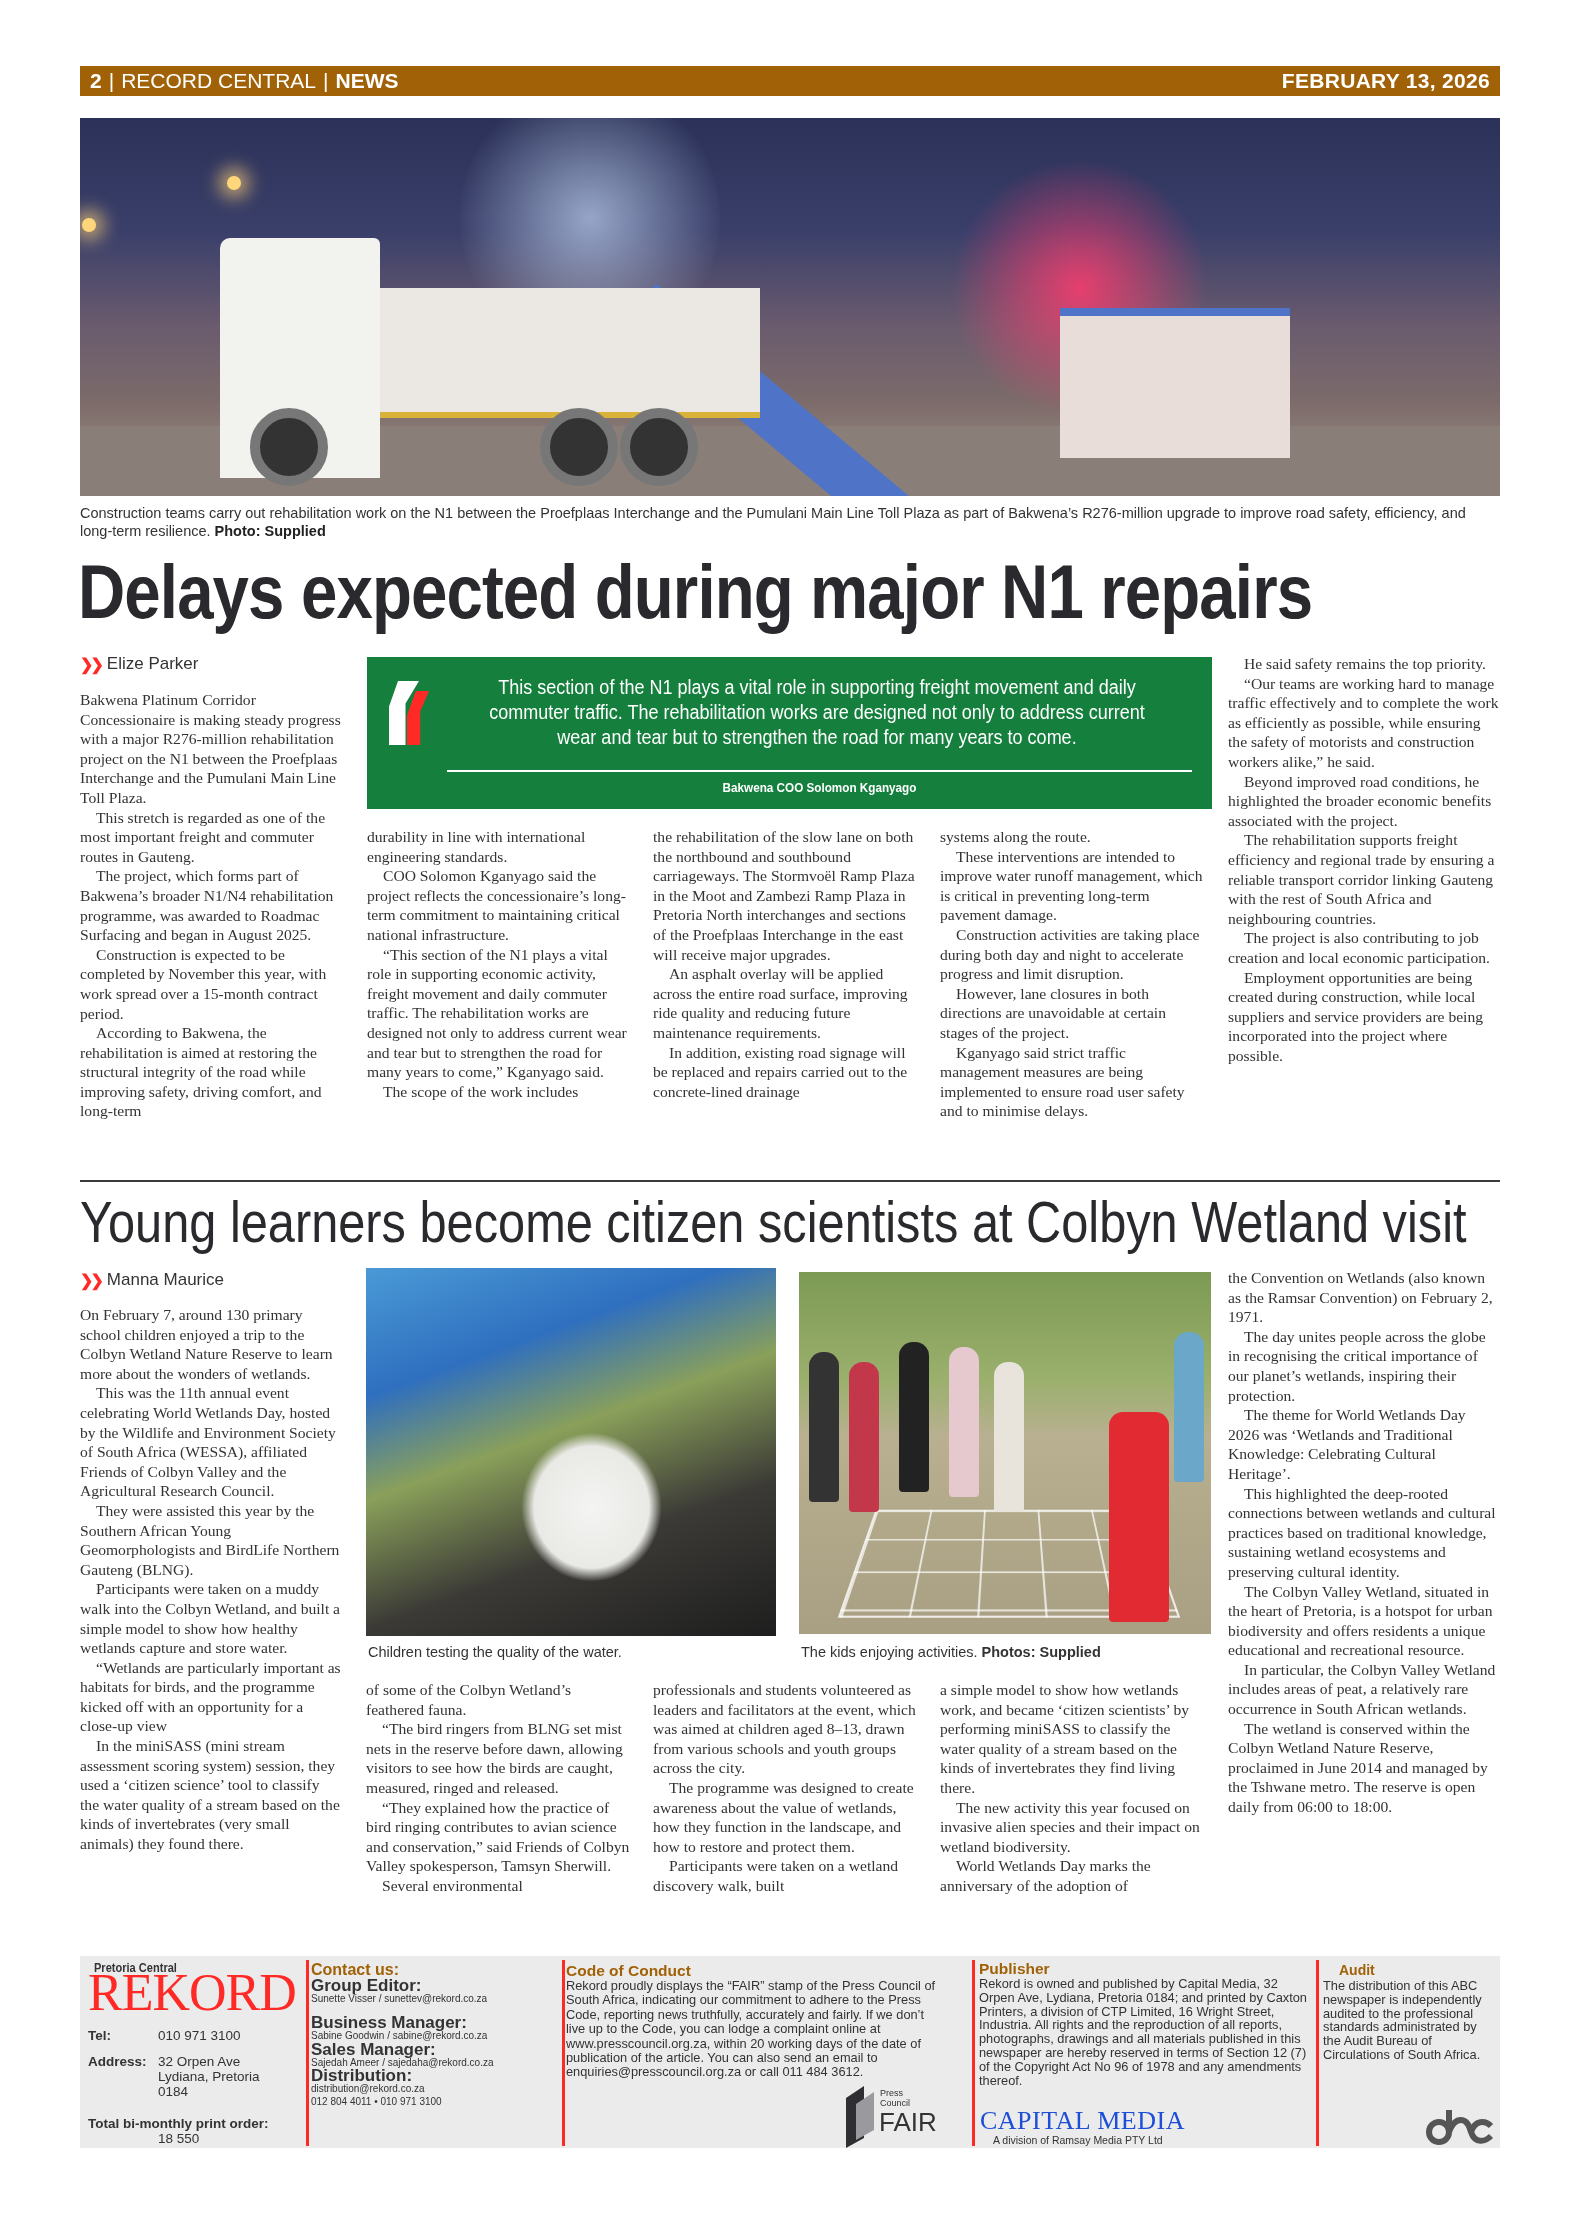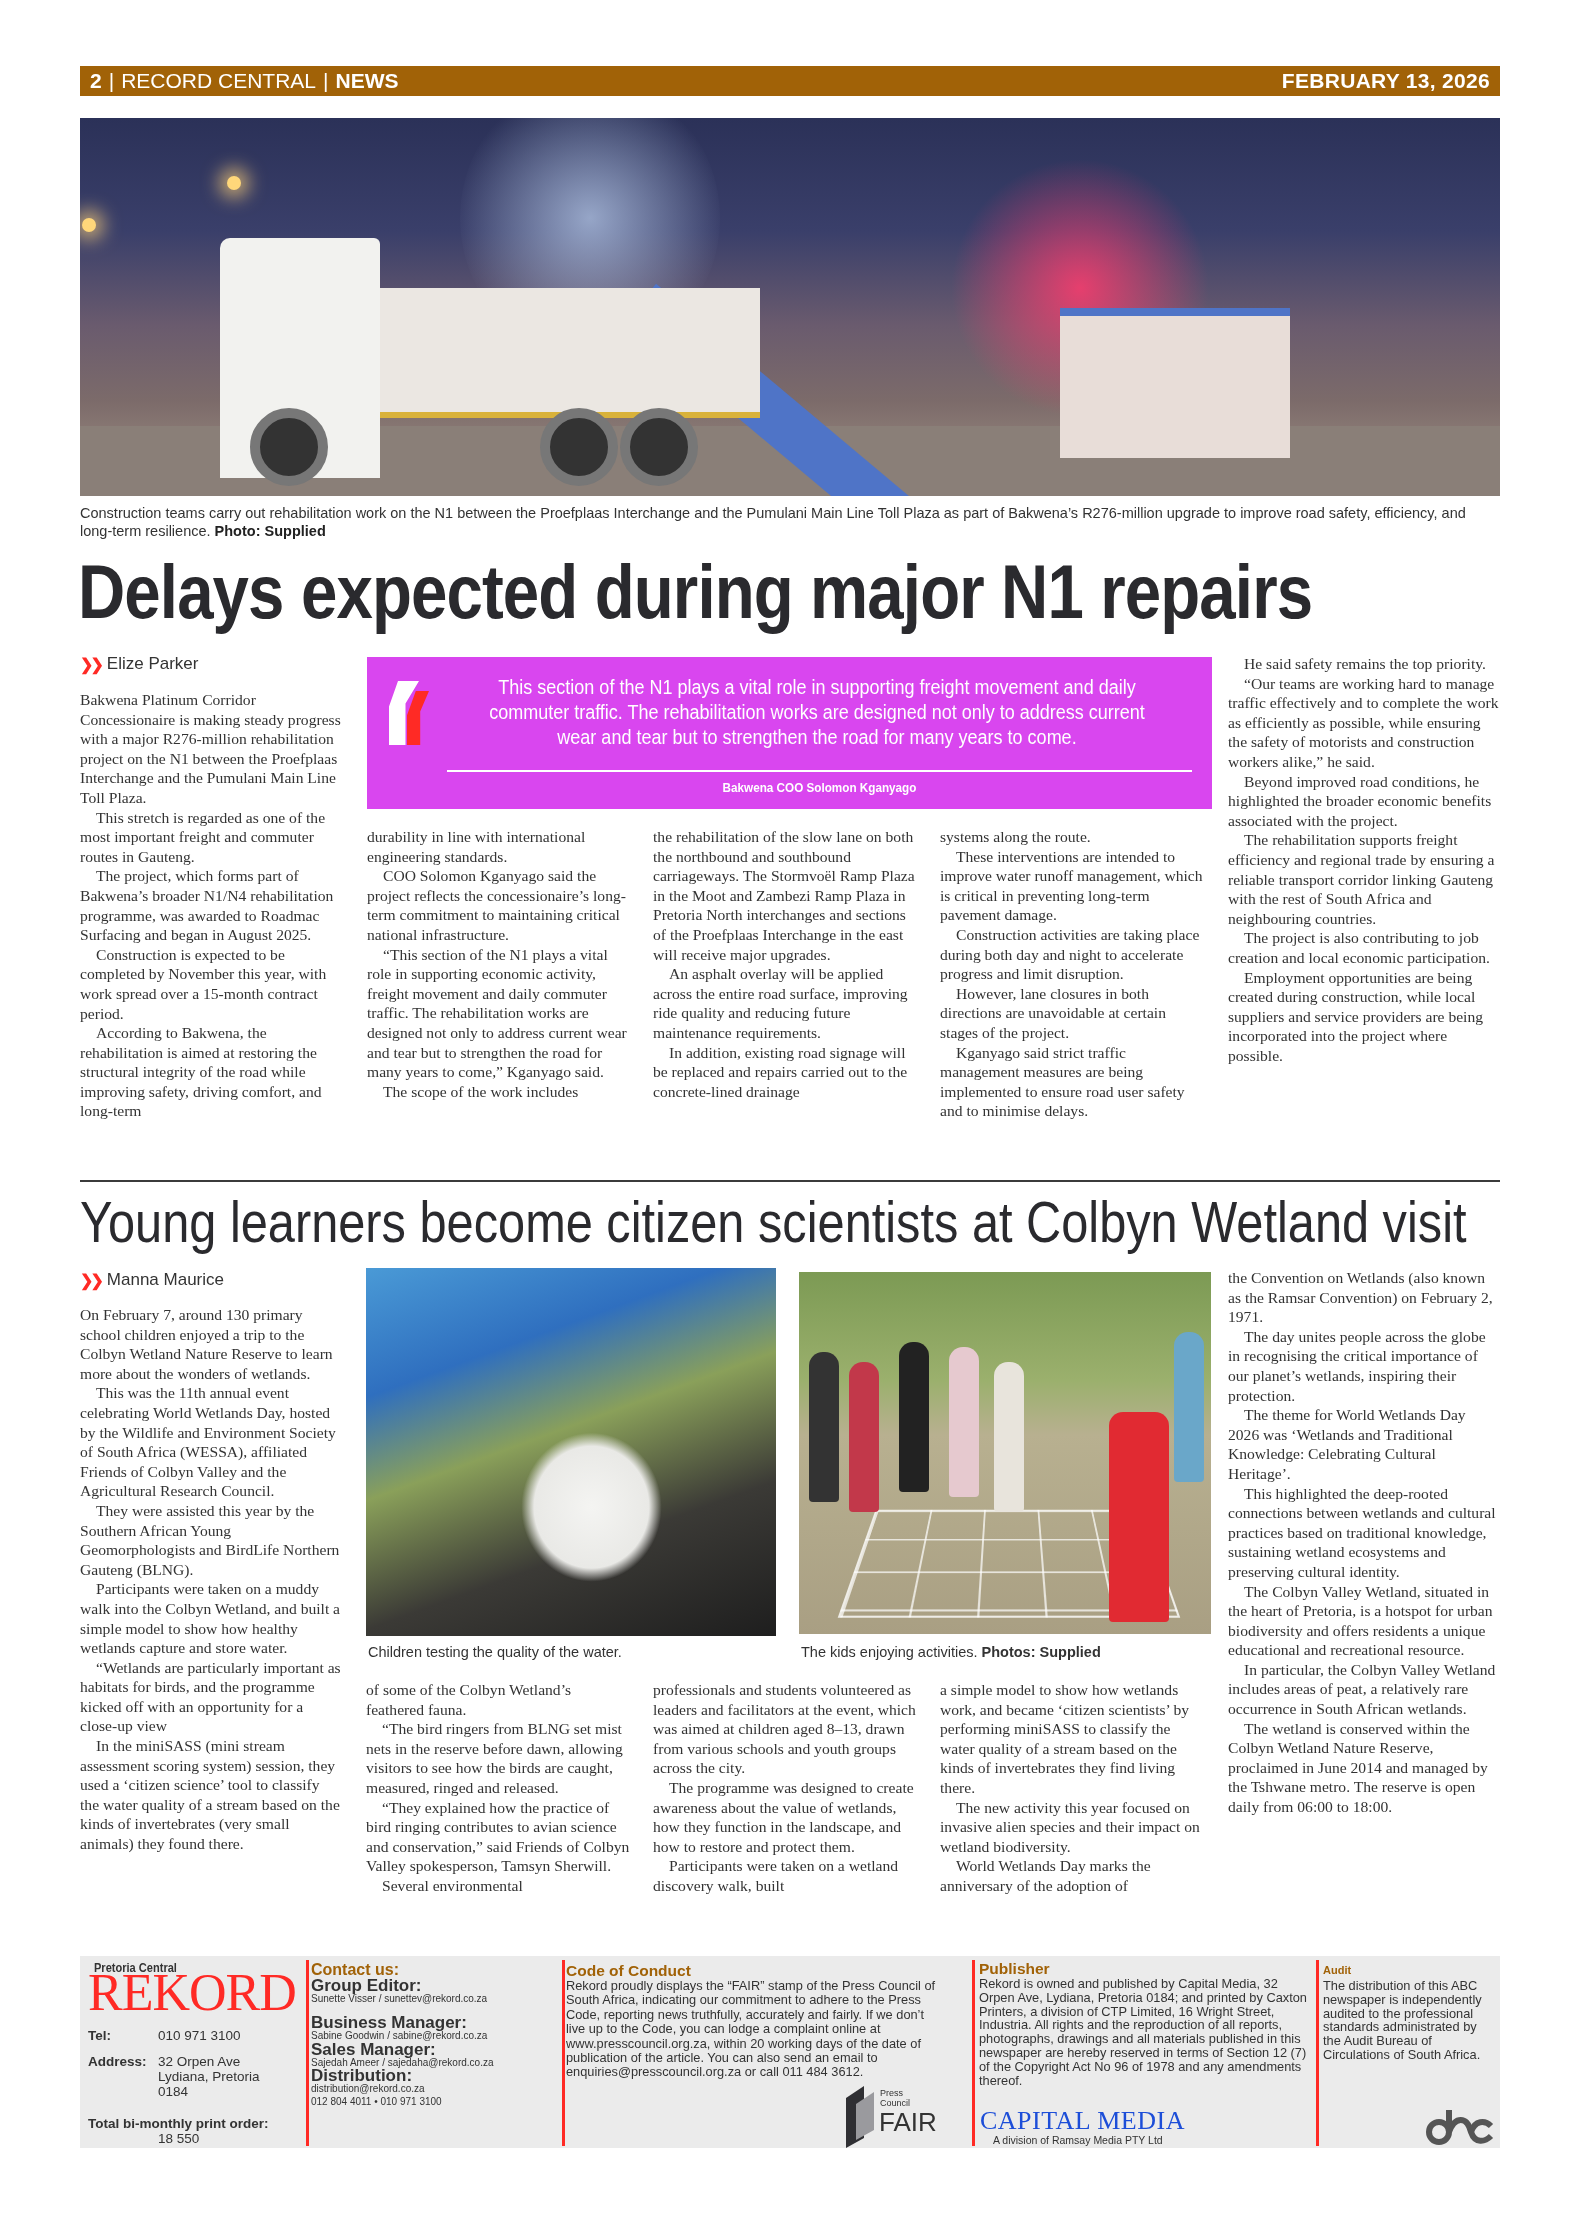--- a/index.html
+++ b/index.html
@@ -31,21 +31,21 @@
   .headline1 { position: absolute; left: 78px; top: 548px; width: 1430px; font-family: "Liberation Sans", sans-serif; font-weight: bold;
     font-size: 76px; line-height: 88px; color: #2a2a2e; letter-spacing: -1px; transform: scaleX(0.86); transform-origin: left center; white-space: nowrap; }
 
   .byline { position: absolute; font-family: "Liberation Sans", sans-serif; font-size: 17px; color: #333; display: flex; align-items: center; }
   .byline .chev { color: #ff2a25; font-weight: bold; font-size: 16px; margin-right: 6px; letter-spacing: -3px; }
 
   .col { position: absolute; font-size: 15.6px; line-height: 19.6px; color: #333; text-align: left; }
   .col p { text-indent: 0; }
   .col p.ind { text-indent: 16px; }
 
-  .pullquote { position: absolute; left: 367px; top: 657px; width: 845px; height: 152px; background: #d946ef; color: #fff; }
+  .pullquote { position: absolute; left: 367px; top: 657px; width: 845px; height: 152px; background: #15803d; color: #fff; }
   .pullquote .q { position: absolute; left: 22px; top: 24px; width: 50px; height: 68px; }
   .pullquote .q .w { position: absolute; left: 0; top: 0; width: 30px; height: 64px; background: #fff; clip-path: polygon(30% 0, 100% 0, 55% 35%, 55% 100%, 0 100%, 0 40%); }
   .pullquote .q .r { position: absolute; left: 18px; top: 10px; width: 22px; height: 54px; background: #ff2a25; clip-path: polygon(40% 0, 100% 0, 60% 38%, 60% 100%, 0 100%, 0 45%); }
   .pullquote .text { position: absolute; left: 80px; top: 18px; width: 740px; text-align: center; font-family: "Liberation Sans", sans-serif; font-size: 20px; line-height: 25px;
     transform: scaleX(0.9); transform-origin: center; }
   .pullquote .rule { position: absolute; left: 80px; top: 113px; width: 745px; height: 2px; background: #fff; }
   .pullquote .attr { position: absolute; left: 80px; top: 123px; width: 745px; text-align: center; font-family: "Liberation Sans", sans-serif; font-weight: bold; font-size: 13px;
     transform: scaleX(0.9); transform-origin: center; }
 
   .divider { position: absolute; left: 80px; top: 1180px; width: 1420px; height: 2px; background: #3b3b3b; }
@@ -77,21 +77,21 @@
   .contact .h { font-size: 16px; line-height: 18px; }
   .contact .l { font-weight: bold; font-size: 17px; line-height: 14px; }
   .conduct { position: absolute; left: 486px; top: 6px; width: 380px; font-size: 12.8px; line-height: 14.4px; }
   .conduct .h { font-size: 15.5px; line-height: 17px; }
   .fair-logo { position: absolute; left: 762px; top: 128px; width: 110px; height: 64px; }
   .publisher { position: absolute; left: 899px; top: 4px; width: 330px; font-size: 12.8px; line-height: 13.8px; }
   .publisher .h { font-size: 15.5px; line-height: 17px; }
   .capmedia { position: absolute; left: 900px; top: 150px; font-family: "Liberation Serif", serif; font-weight: normal; font-size: 26px; color: #1d4ed8; letter-spacing: 0.5px; }
   .capmedia-sub { position: absolute; left: 913px; top: 178px; font-size: 10.5px; }
   .audit { position: absolute; left: 1243px; top: 6px; width: 170px; font-size: 12.8px; line-height: 13.8px; }
-  .audit .h { font-size: 11px; line-height: 17px; }
+  .audit .h { font-size: 14px; line-height: 17px; margin-left: 16px; }
   .abc-logo { position: absolute; left: 1345px; top: 150px; width: 70px; height: 40px; }
 </style>
 </head>
 <body>
 
 <div class="topbar">
   <div class="left">
     <span class="b">2</span><span class="sep">|</span><span>RECORD CENTRAL</span><span class="sep">|</span><span class="b">NEWS</span>
   </div>
   <div class="date">FEBRUARY 13, 2026</div>

